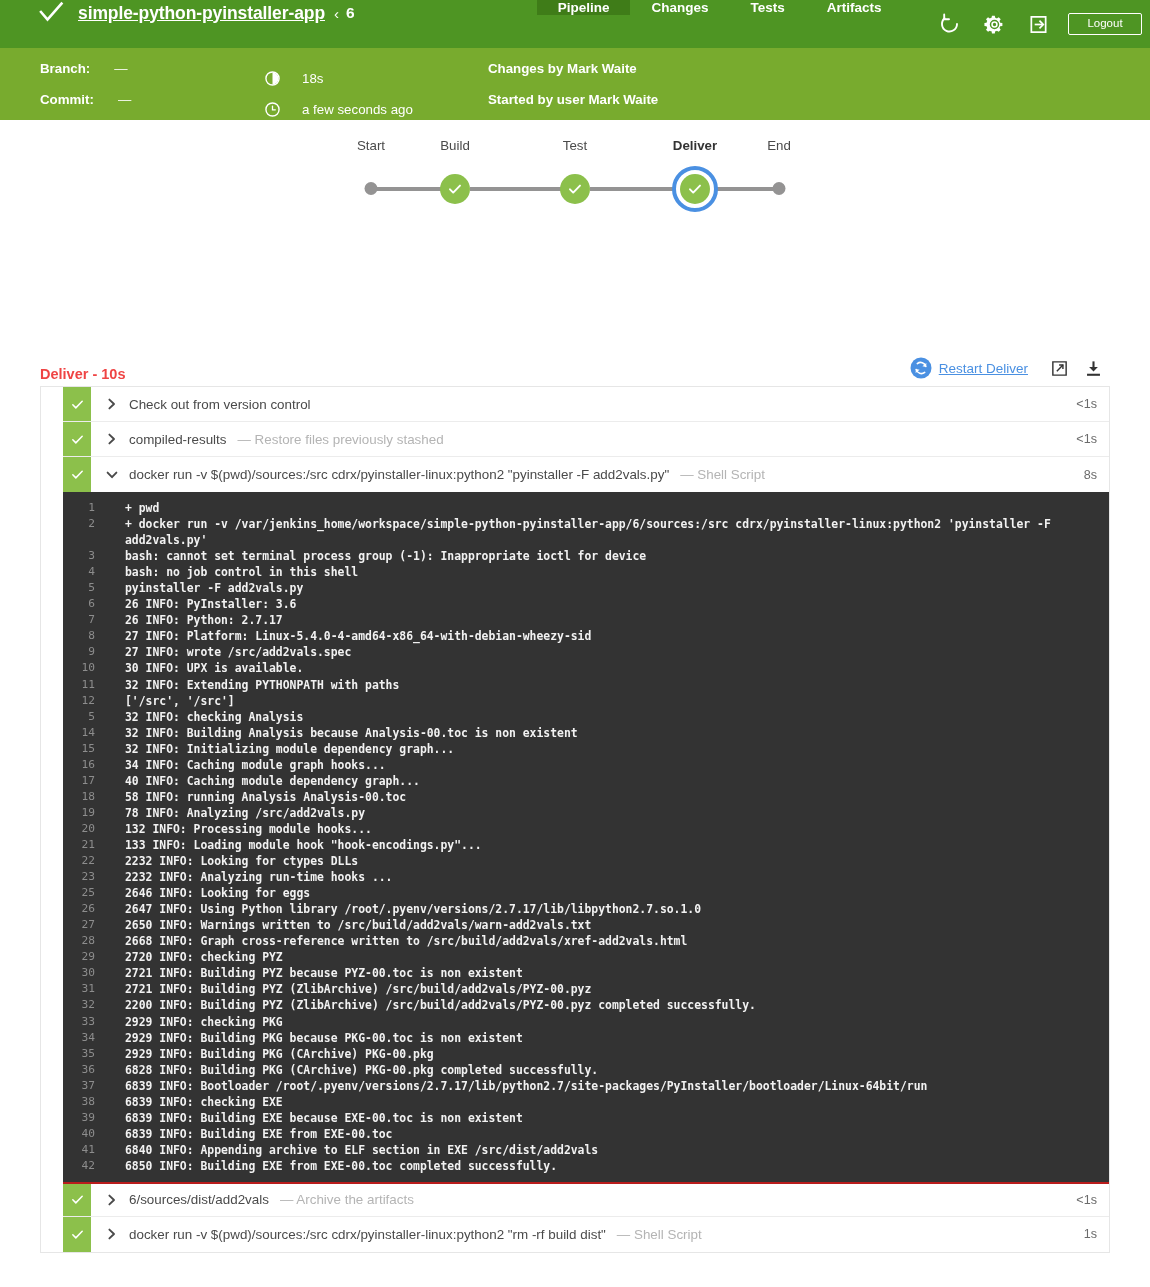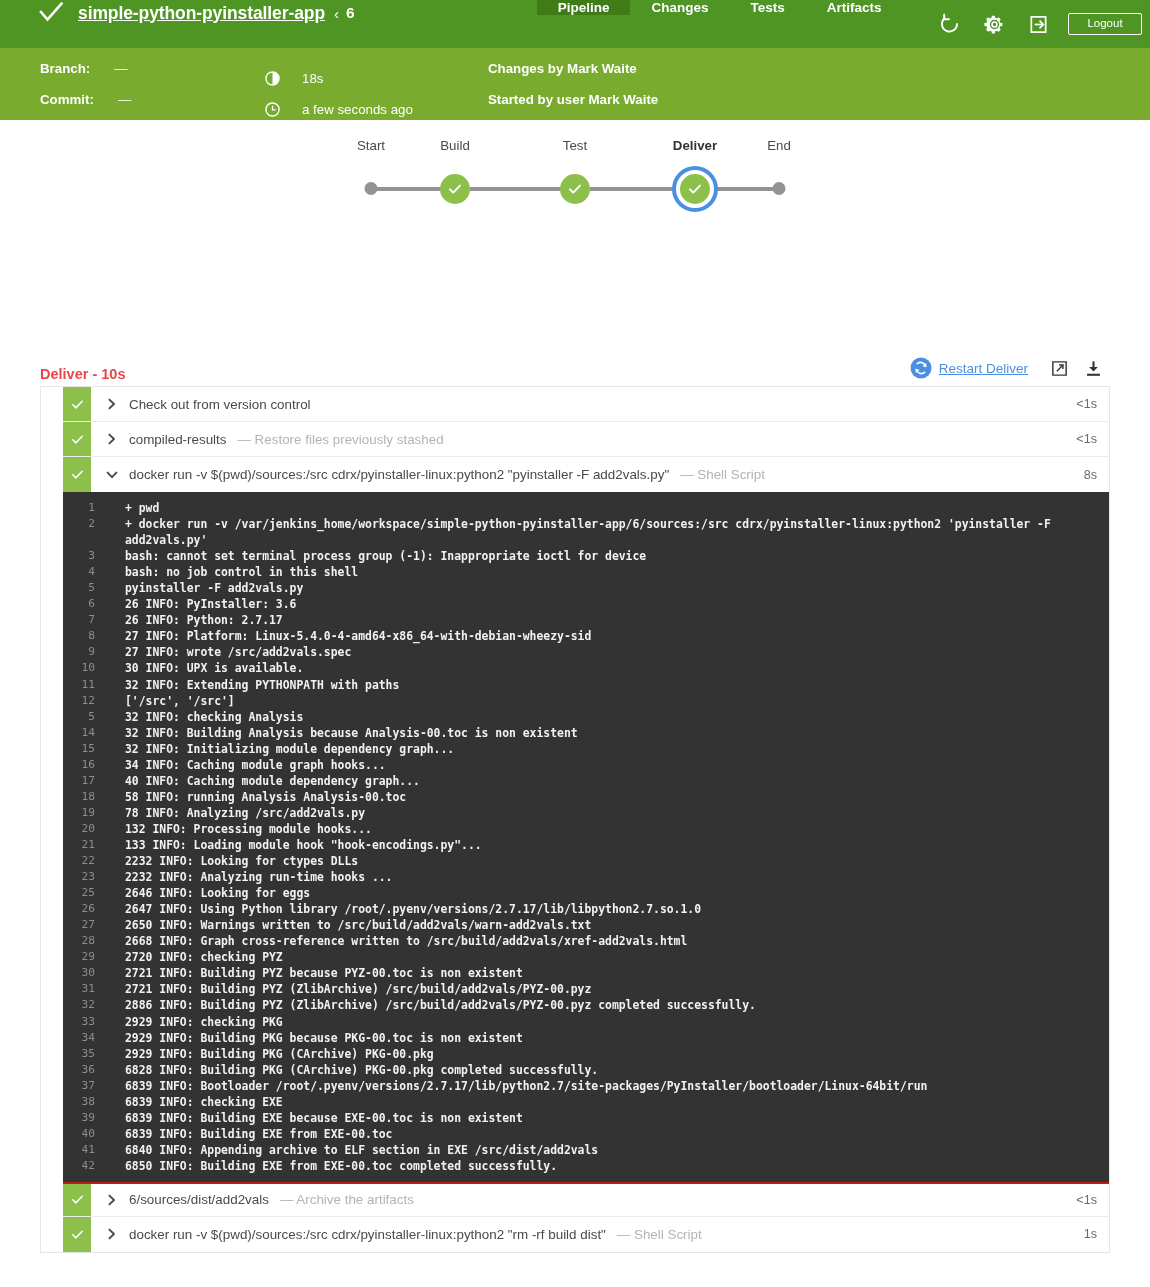--- a/index.html
+++ b/index.html
@@ -658,21 +658,21 @@
             <div class="log-line">
               <div class="log-num">30</div>
               <div class="log-txt">2721 INFO: Building PYZ because PYZ-00.toc is non existent</div>
             </div>
             <div class="log-line">
               <div class="log-num">31</div>
               <div class="log-txt">2721 INFO: Building PYZ (ZlibArchive) /src/build/add2vals/PYZ-00.pyz</div>
             </div>
             <div class="log-line">
               <div class="log-num">32</div>
-              <div class="log-txt">2886 INFO: Building PYZ (ZlibArchive) /src/build/add2vals/PYZ-00.pyz completed successfully.</div>
+              <div class="log-txt">2200 INFO: Building PYZ (ZlibArchive) /src/build/add2vals/PYZ-00.pyz completed successfully.</div>
             </div>
             <div class="log-line">
               <div class="log-num">33</div>
               <div class="log-txt">2929 INFO: checking PKG</div>
             </div>
             <div class="log-line">
               <div class="log-num">34</div>
               <div class="log-txt">2929 INFO: Building PKG because PKG-00.toc is non existent</div>
             </div>
             <div class="log-line">

